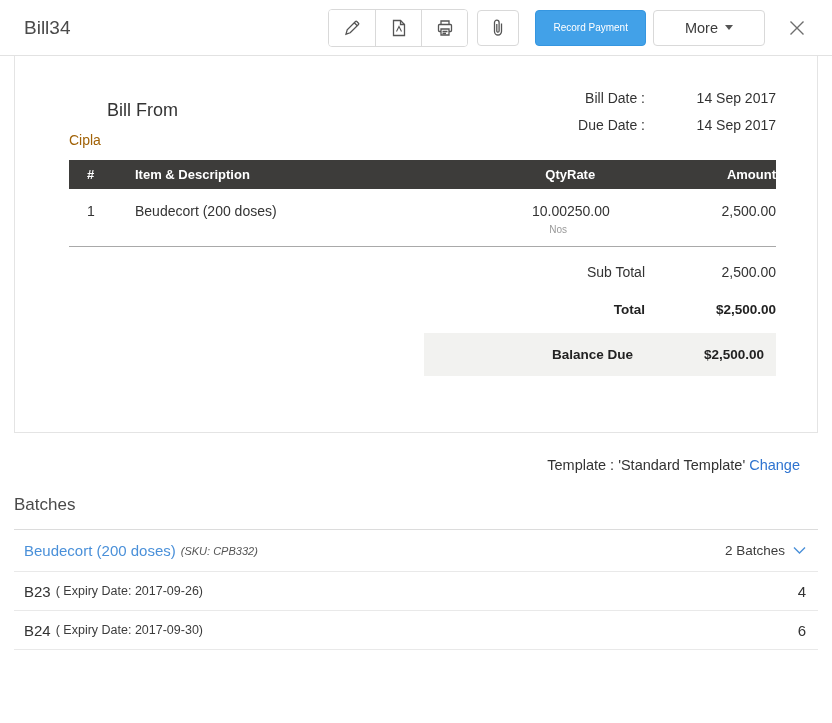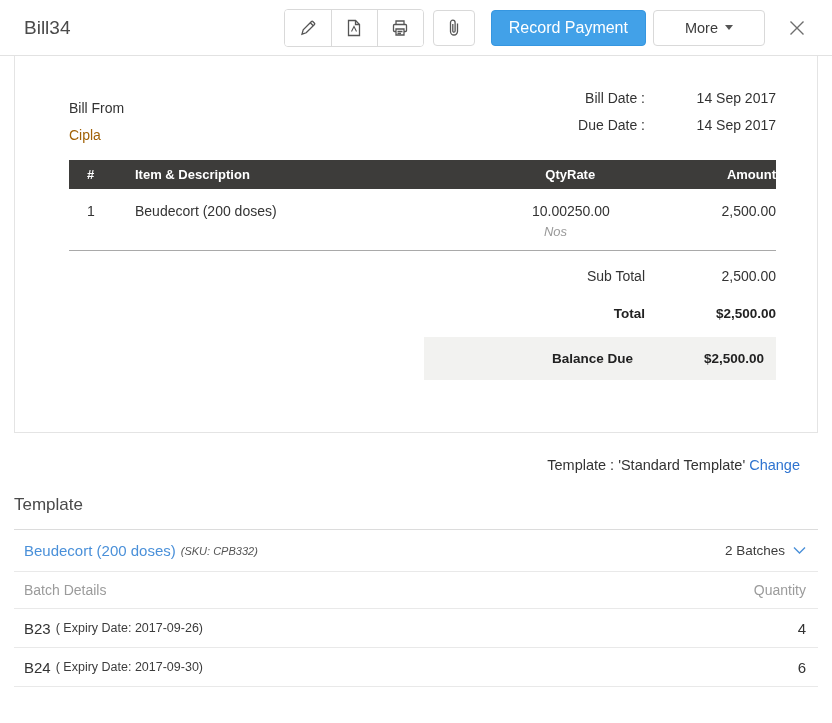--- a/index.html
+++ b/index.html
@@ -19,21 +19,21 @@
   .toolbar { margin-left: auto; display: flex; align-items: center; }
   .btn-group { display: flex; border: 1px solid #d9d9d9; border-radius: 4px; overflow: hidden; background: #fff; }
   .icon-btn {
     width: 46px; height: 36px; display: flex; align-items: center; justify-content: center;
     background: #fff; border: none; cursor: pointer;
   }
   .btn-group .icon-btn + .icon-btn { border-left: 1px solid #d9d9d9; }
   .icon-btn.standalone { border: 1px solid #d9d9d9; border-radius: 4px; width: 42px; margin-left: 9px; }
   .btn-primary {
     margin-left: 16px; height: 36px; padding: 0 17px;
-    background: #42a1e8; color: #fff; font-size: 16px;
+    background: #42a1e8; color: #fff; font-size: 10px;
     border: 1px solid #3596e0; border-radius: 4px; cursor: pointer;
     font-family: inherit;
   }
   .btn-more {
     margin-left: 7px; height: 36px; padding: 0 31px;
     background: #fff; color: #3c3c3c; font-size: 14.5px;
     border: 1px solid #d9d9d9; border-radius: 4px; cursor: pointer;
     display: flex; align-items: center; gap: 7px; font-family: inherit;
   }
   .caret-down {
@@ -47,38 +47,38 @@
     display: flex; align-items: center; justify-content: center;
   }
 
   
   .card {
     margin: 0 14px; border: 1px solid #e4e4e4; border-top: none;
     background: #fff; height: 377px; padding: 34px 41px 0 54px;
   }
   .bill-meta { position: relative; }
   .bill-from-block { position: absolute; left: 0; top: 10px; }
-  .bill-from-label { font-size: 14px; color: #333; }
+  .bill-from-label { font-size: 18px; color: #333; margin-left: 38px; }
   .vendor-link { font-size: 14px; color: #a16207; margin-top: 11px; cursor: pointer; }
   .dates { display: flex; flex-direction: column; gap: 11px; align-items: flex-end; }
   .date-row { display: flex; }
   .date-label { width: 160px; text-align: right; font-size: 14px; color: #333; }
   .date-value { width: 131px; text-align: right; font-size: 14px; color: #333; }
 
   
   .item-table { margin-top: 27px; }
   .tr { display: flex; align-items: flex-start; }
   .thead { background: #3d3c3a; color: #fff; height: 29px; align-items: center; font-size: 13px; font-weight: 700; }
   .col-num { width: 66px; padding-left: 18px; }
   .col-item { flex: 1; }
   .col-qty { width: 90px; text-align: right; }
   .col-rate { width: 94px; text-align: left; }
   .col-amount { width: 115px; text-align: right; }
   .tbody-row { padding: 14px 0 11px 0; border-bottom: 1px solid #a9a9a9; font-size: 14px; color: #333; }
-  .unit { color: #999; font-size: 13px; margin-top: 5px; font-style: italic; }
+  .unit { color: #999; font-size: 10px; margin-top: 5px; }
 
   
   .totals { width: 352px; margin-left: auto; margin-top: 6px; }
   .total-row { display: flex; align-items: center; padding: 11px 0; justify-content: space-between; }
   .total-label { flex: 1; text-align: right; font-size: 14px; color: #333; }
   .total-value { width: 131px; text-align: right; font-size: 14px; color: #333; }
   .total-row.bold .total-label, .total-row.bold .total-value { font-weight: 700; font-size: 13.5px; color: #222; }
   .total-row.balance { background: #f2f2f0; padding: 14px 12px; margin-top: 5px; }
 
   
@@ -228,40 +228,36 @@
     </div>
   </div>
 </div>
 
 <div class="template-bar">
   <span>Template : 'Standard Template'</span>
   <span class="link">Change</span>
 </div>
 
 <div class="batches">
-  <div class="batches-heading">Template</div>
+  <div class="batches-heading">Batches</div>
 
   <div class="batches-list">
     <div class="batch-item-row">
       <span class="batch-item-name">Beudecort (200 doses)</span>
       <span class="batch-item-sku">(SKU: CPB332)</span>
       <span class="batch-count">
         <span>2 Batches</span>
         <span>
           <svg width="13" height="9" viewBox="0 0 13 9" fill="none" stroke="#4a90d9" stroke-width="1.4">
             <path d="M1 1.5l5.5 5.5L12 1.5"></path>
           </svg>
         </span>
       </span>
     </div>
 
-    <div class="batch-subheader">
-      <span>Batch Details</span>
-      <span class="right">Quantity</span>
-    </div>
 
     <div class="batch-row">
       <span class="batch-name">B23</span>
       <span>( Expiry Date: 2017-09-26)</span>
       <span class="batch-qty">4</span>
     </div>
 
     <div class="batch-row">
       <span class="batch-name">B24</span>
       <span>( Expiry Date: 2017-09-30)</span>

